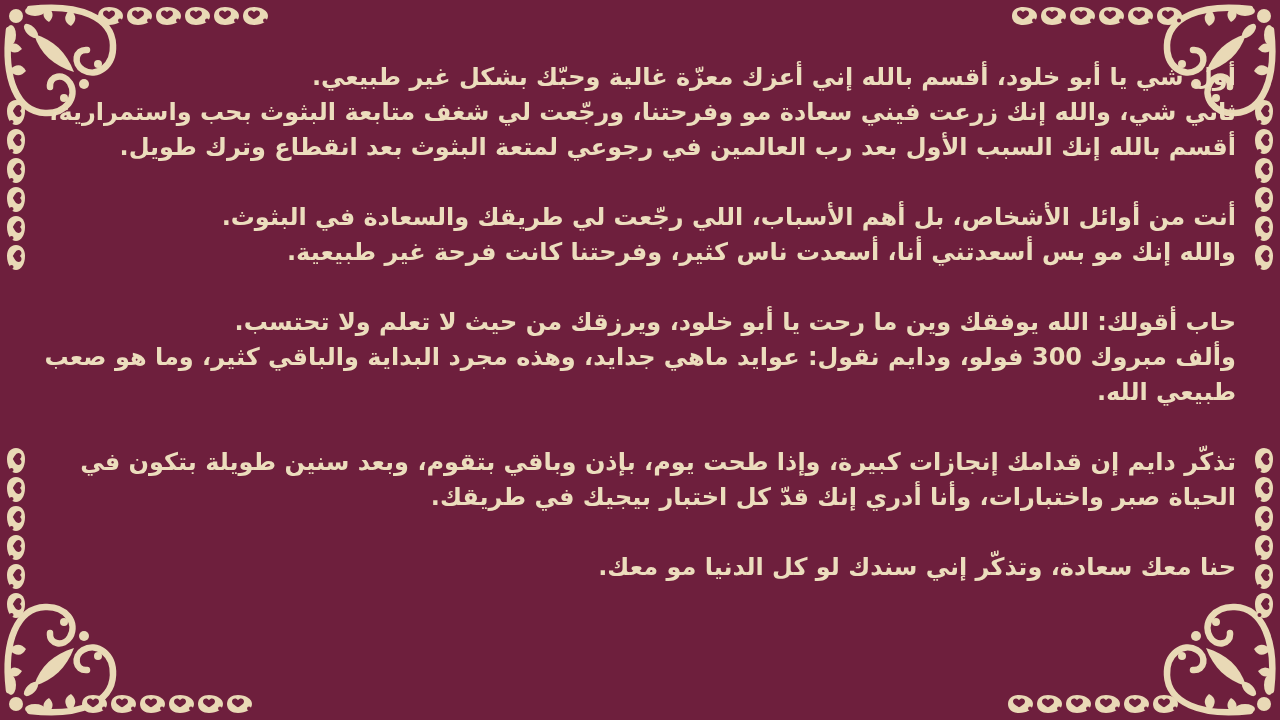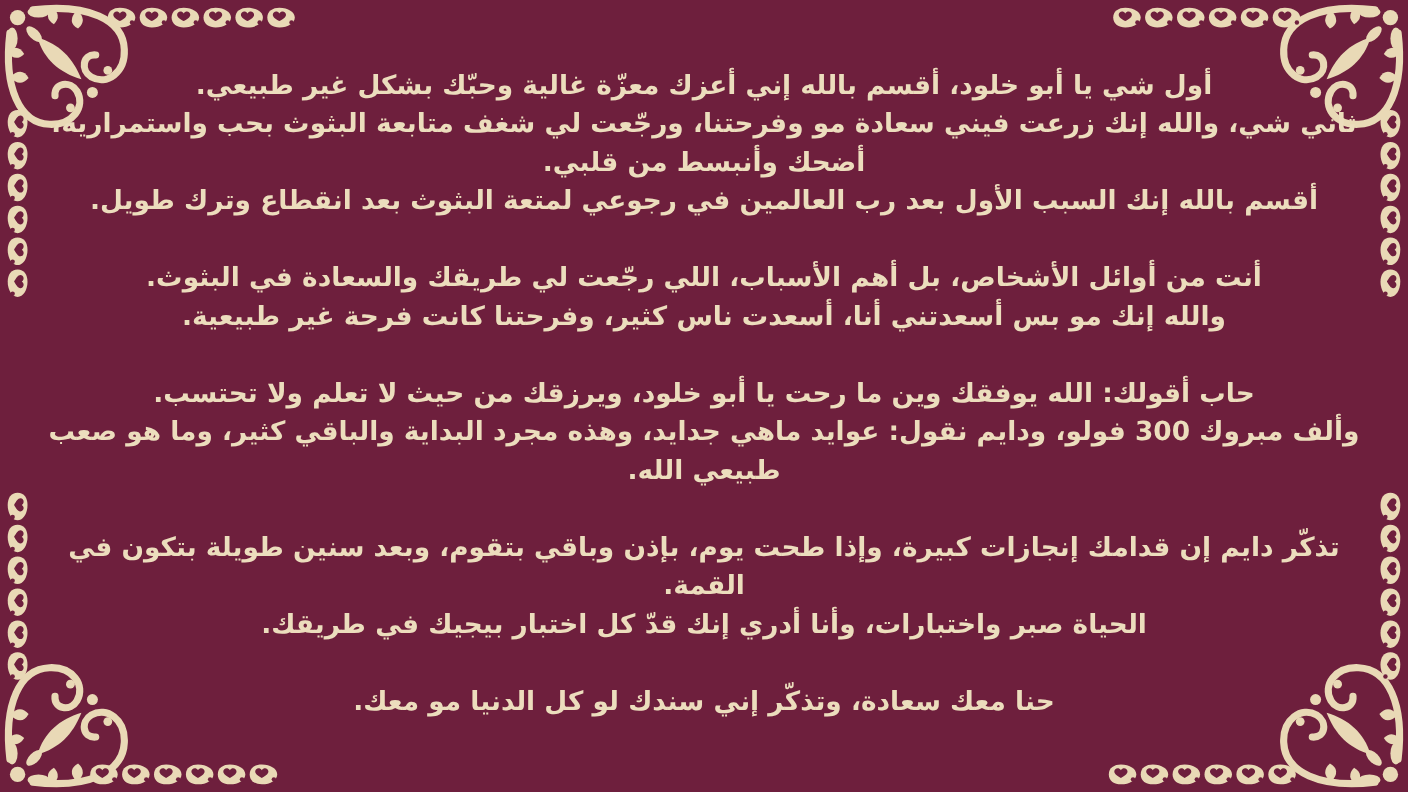--- a/index.html
+++ b/index.html
@@ -29,21 +29,21 @@
     position:absolute;width:174px;height:20px;pointer-events:none;
   }
   .chain svg{width:100%;height:100%;display:block;}
   .chain.vert{transform-origin:0 0;transform:rotate(90deg);}
   .cream{fill:var(--cream);}
   .cream-stroke{fill:none;stroke:var(--cream);stroke-width:6.5;stroke-linecap:round;}
   .maroon{fill:var(--bg);}
   
   #message{
     position:absolute;left:44px;right:44px;top:60px;
-    direction:rtl;text-align:center;
+    direction:rtl;text-align:right;
   }
   #message .line{
     height:35px;line-height:35px;
     font-size:24px;font-weight:bold;
     color:var(--text);
     white-space:nowrap;
   }
   #message .gap{height:35px;}
 </style>
 </head>
@@ -147,28 +147,26 @@
   </div>
 <div class="chain vert" style="left:1274px;top:446px">
     <svg viewBox="0 0 174 20">
       <use href="#chain-strip"></use>
     </svg>
   </div>
 
 <div id="message" lang="ar">
     <div class="line">أول شي يا أبو خلود، أقسم بالله إني أعزك معزّة غالية وحبّك بشكل غير طبيعي.</div>
     <div class="line">ثاني شي، والله إنك زرعت فيني سعادة مو وفرحتنا، ورجّعت لي شغف متابعة البثوث بحب واستمرارية،</div>
-    <div class="line">أضحك وأنبسط من قلبي.</div>
     <div class="line">أقسم بالله إنك السبب الأول بعد رب العالمين في رجوعي لمتعة البثوث بعد انقطاع وترك طويل.</div>
     <div class="line gap"></div>
     <div class="line">أنت من أوائل الأشخاص، بل أهم الأسباب، اللي رجّعت لي طريقك والسعادة في البثوث.</div>
     <div class="line">والله إنك مو بس أسعدتني أنا، أسعدت ناس كثير، وفرحتنا كانت فرحة غير طبيعية.</div>
     <div class="line gap"></div>
     <div class="line">حاب أقولك: الله يوفقك وين ما رحت يا أبو خلود، ويرزقك من حيث لا تعلم ولا تحتسب.</div>
     <div class="line">وألف مبروك 300 فولو، ودايم نقول: عوايد ماهي جدايد، وهذه مجرد البداية والباقي كثير، وما هو صعب</div>
     <div class="line">طبيعي الله.</div>
     <div class="line gap"></div>
     <div class="line">تذكّر دايم إن قدامك إنجازات كبيرة، وإذا طحت يوم، بإذن وباقي بتقوم، وبعد سنين طويلة بتكون في</div>
-    <div class="line">القمة.</div>
     <div class="line">الحياة صبر واختبارات، وأنا أدري إنك قدّ كل اختبار بيجيك في طريقك.</div>
     <div class="line gap"></div>
     <div class="line">حنا معك سعادة، وتذكّر إني سندك لو كل الدنيا مو معك.</div>
   </div>
 
 </body></html>

